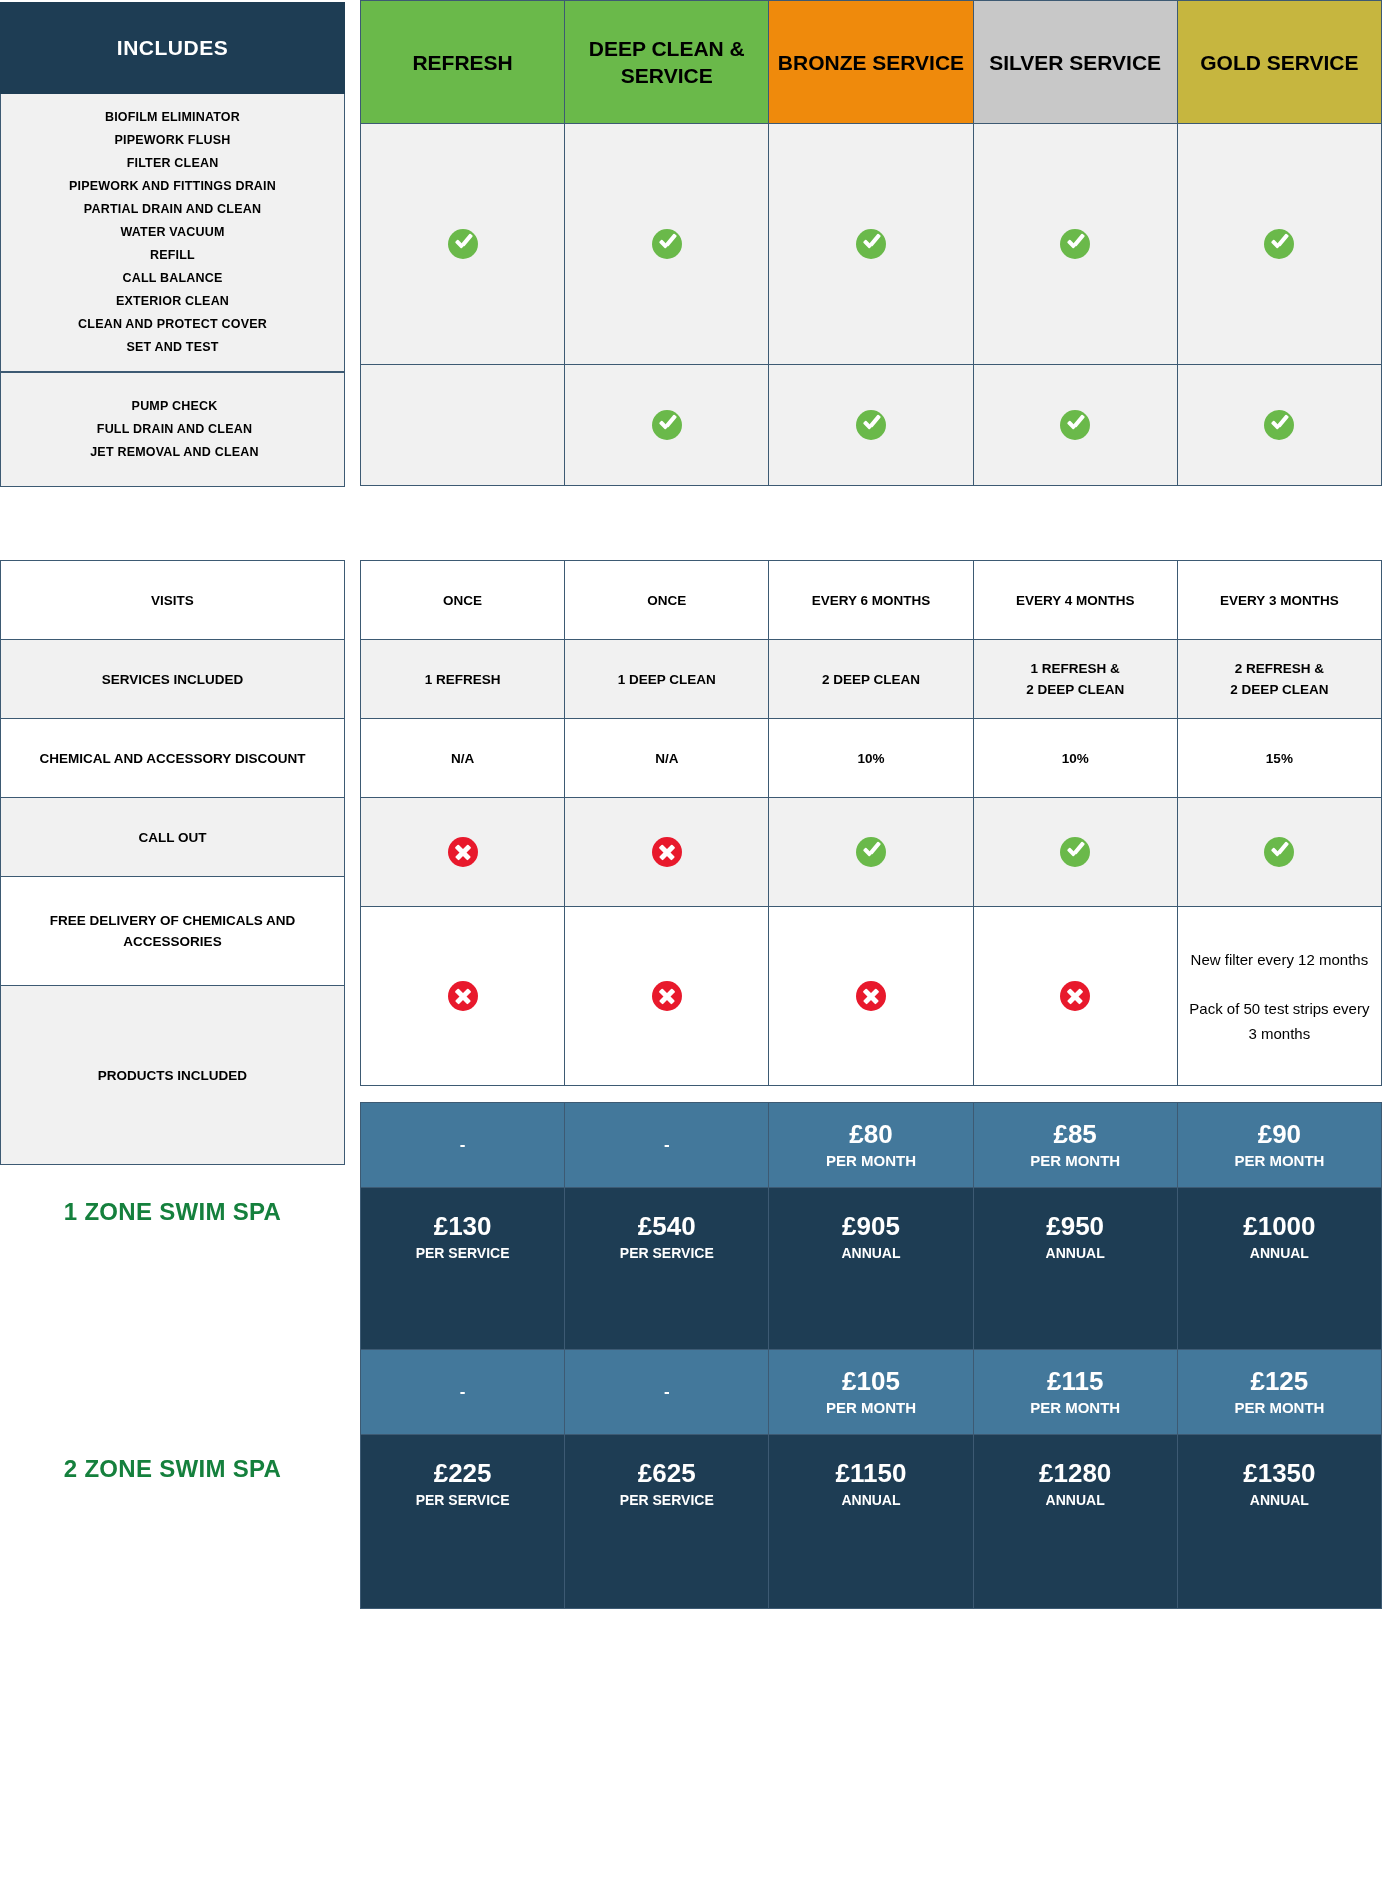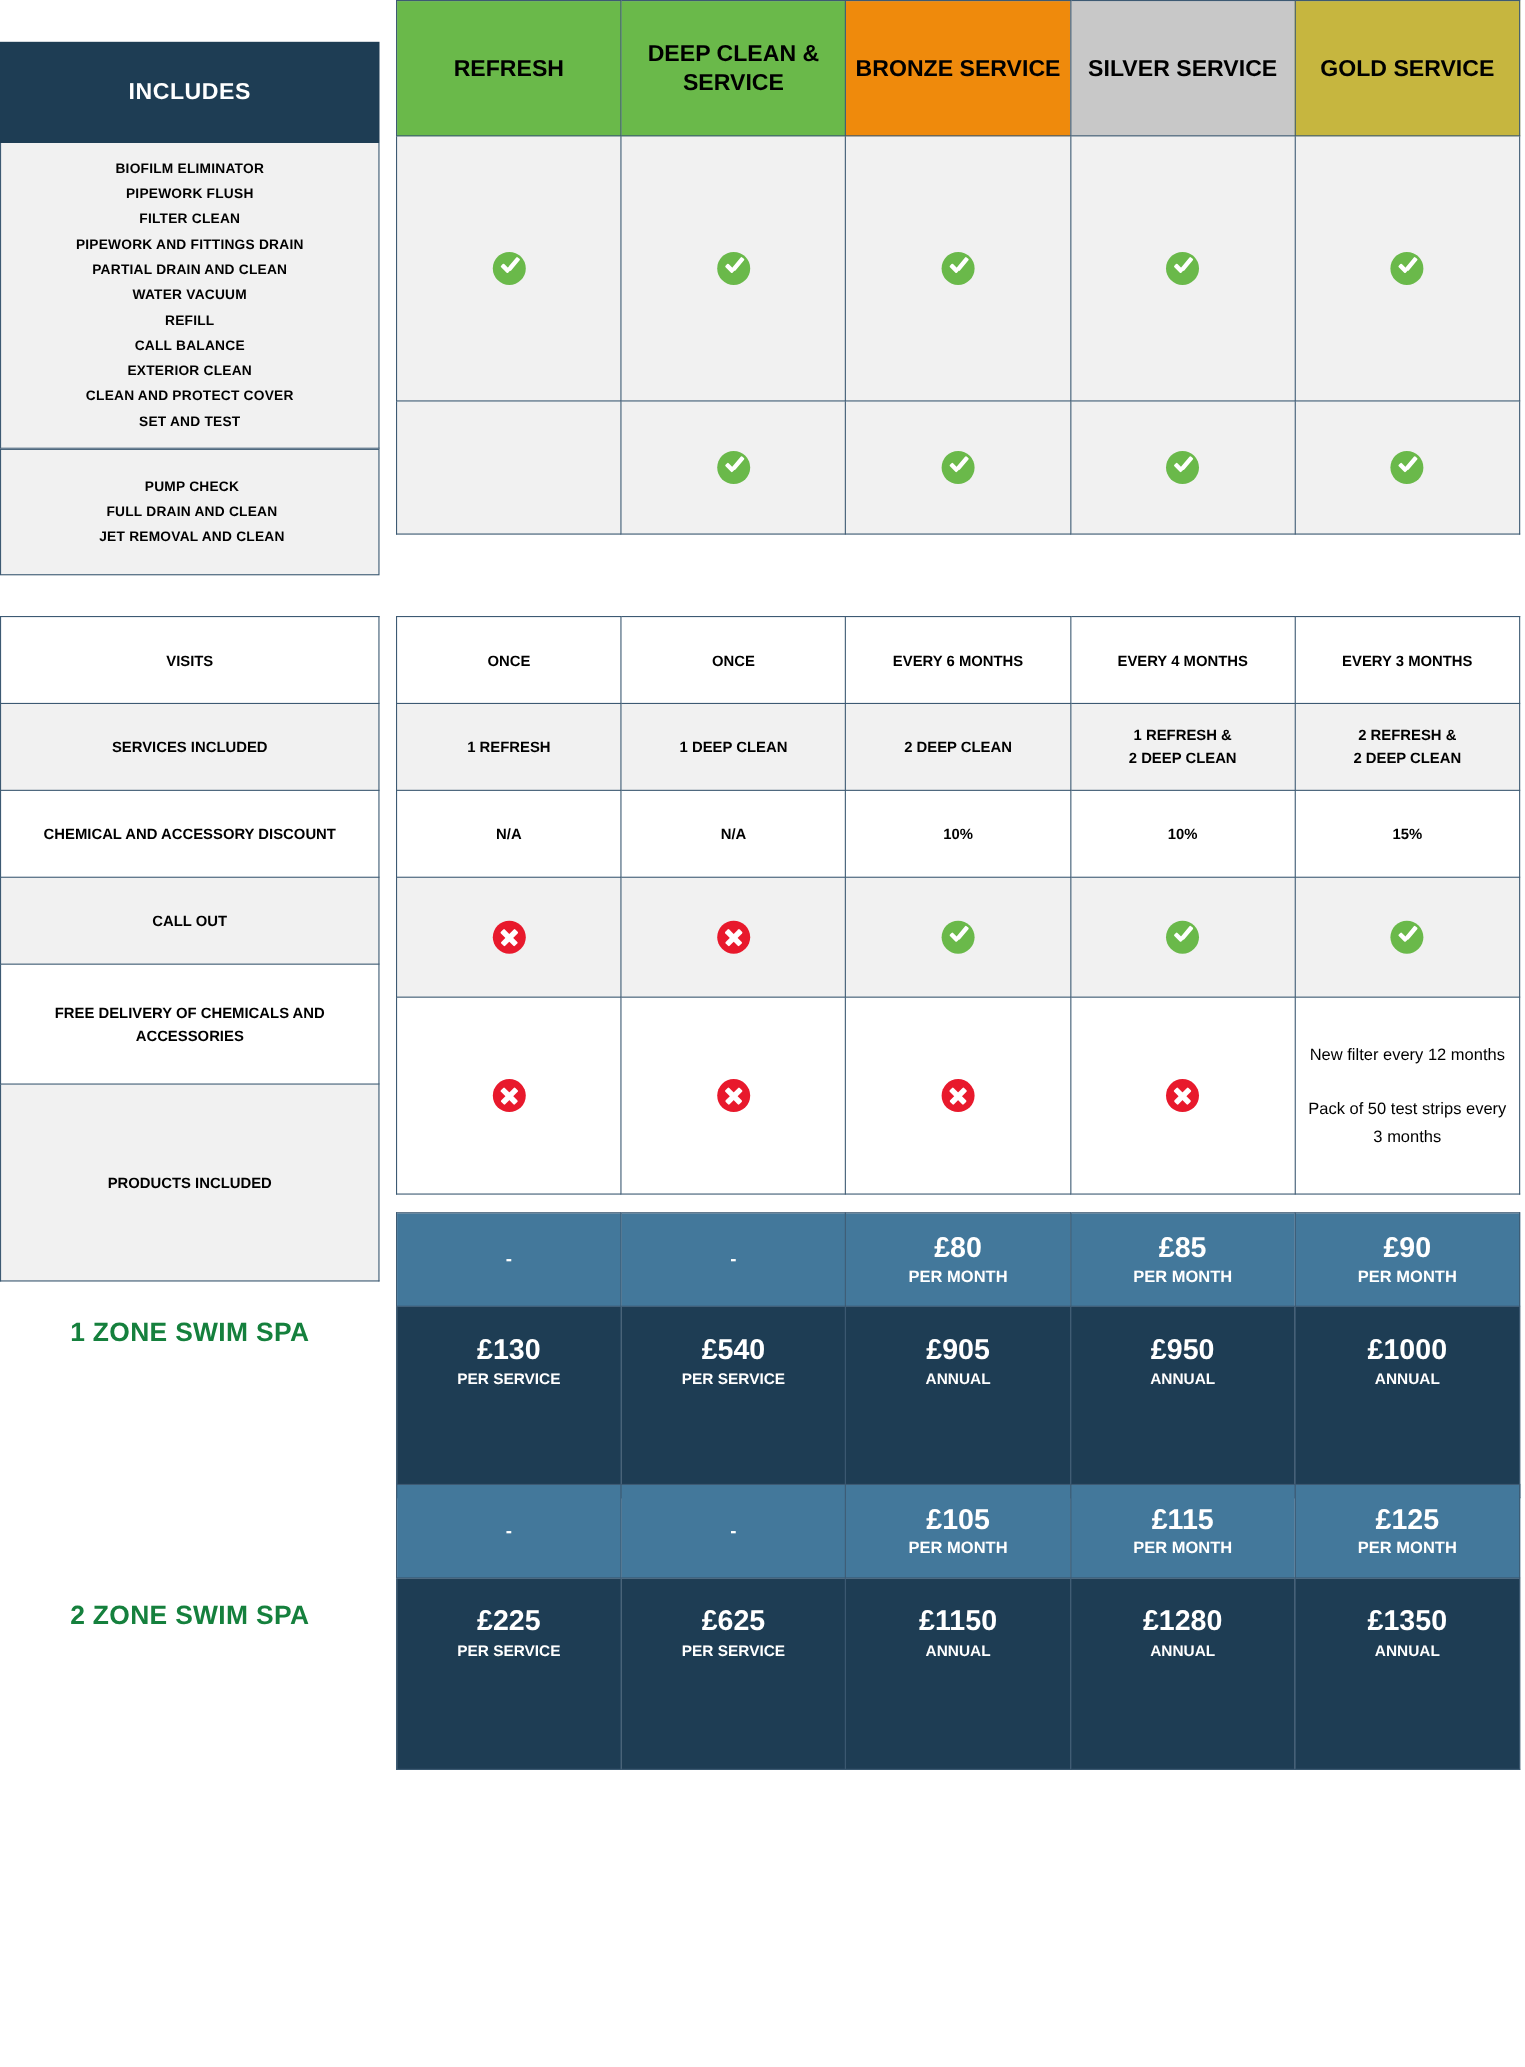--- a/index.html
+++ b/index.html
@@ -10,21 +10,21 @@
     -webkit-font-smoothing:antialiased;
   }
   .page{position:relative;width:1386px;height:1879px;overflow:hidden;}
 
   
   .tbl{border-collapse:collapse;table-layout:fixed;}
   .tbl td,.tbl th{border:1px solid #3d5a73;padding:0;vertical-align:middle;text-align:center;}
 
   
   .sec1{position:absolute;left:0;top:0;width:1386px;}
-  .sec1-left{position:absolute;left:0;top:2px;width:345px;margin-top:36px;}
+  .sec1-left{position:absolute;left:0;top:2px;width:345px;}
   .includes-head{
     background:#1e3d54;color:#fff;font-weight:bold;font-size:21px;
     height:92px;line-height:92px;text-align:center;letter-spacing:.5px;
   }
   .includes-box{
     background:#f1f1f1;border:1px solid #3d5a73;border-top:none;
     padding:12px 6px 12px 6px;text-align:center;
   }
   .includes-box.b2{border-top:1px solid #3d5a73;padding:22px 2px 22px 6px;}
   .includes-box div{font-size:12.5px;font-weight:bold;line-height:23px;letter-spacing:.2px;}

